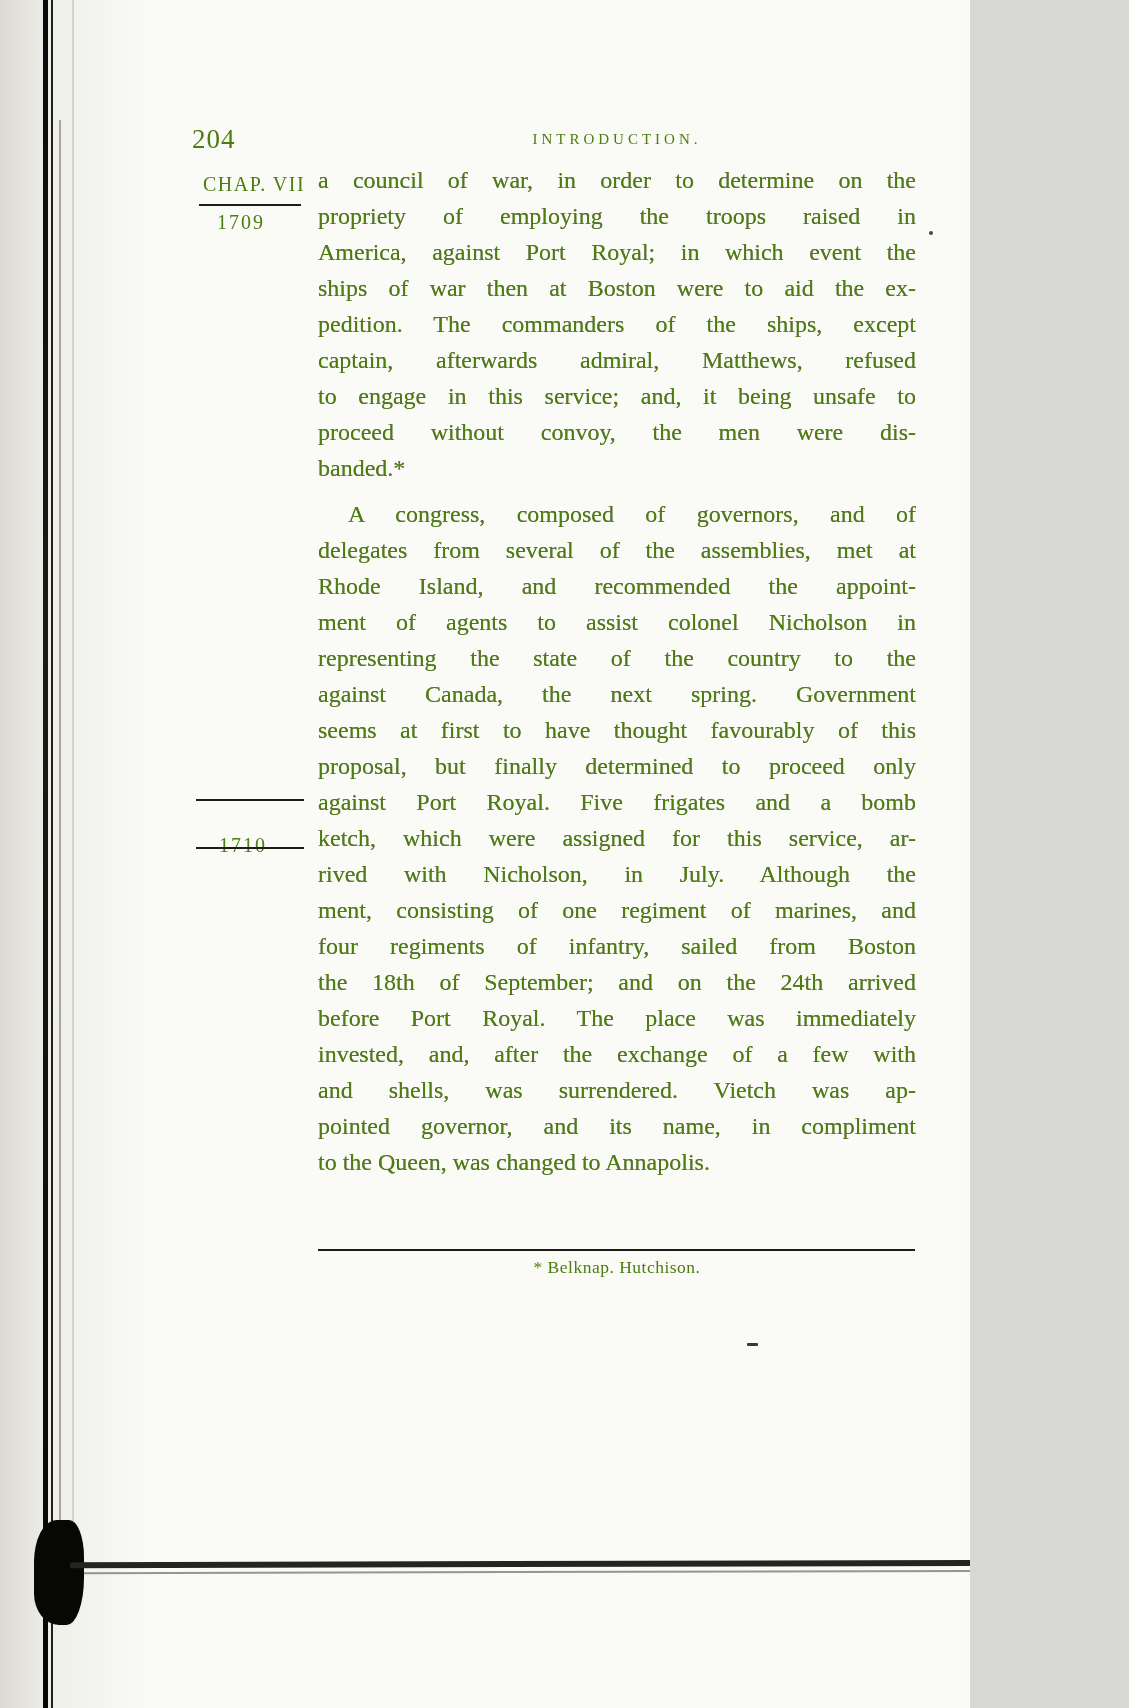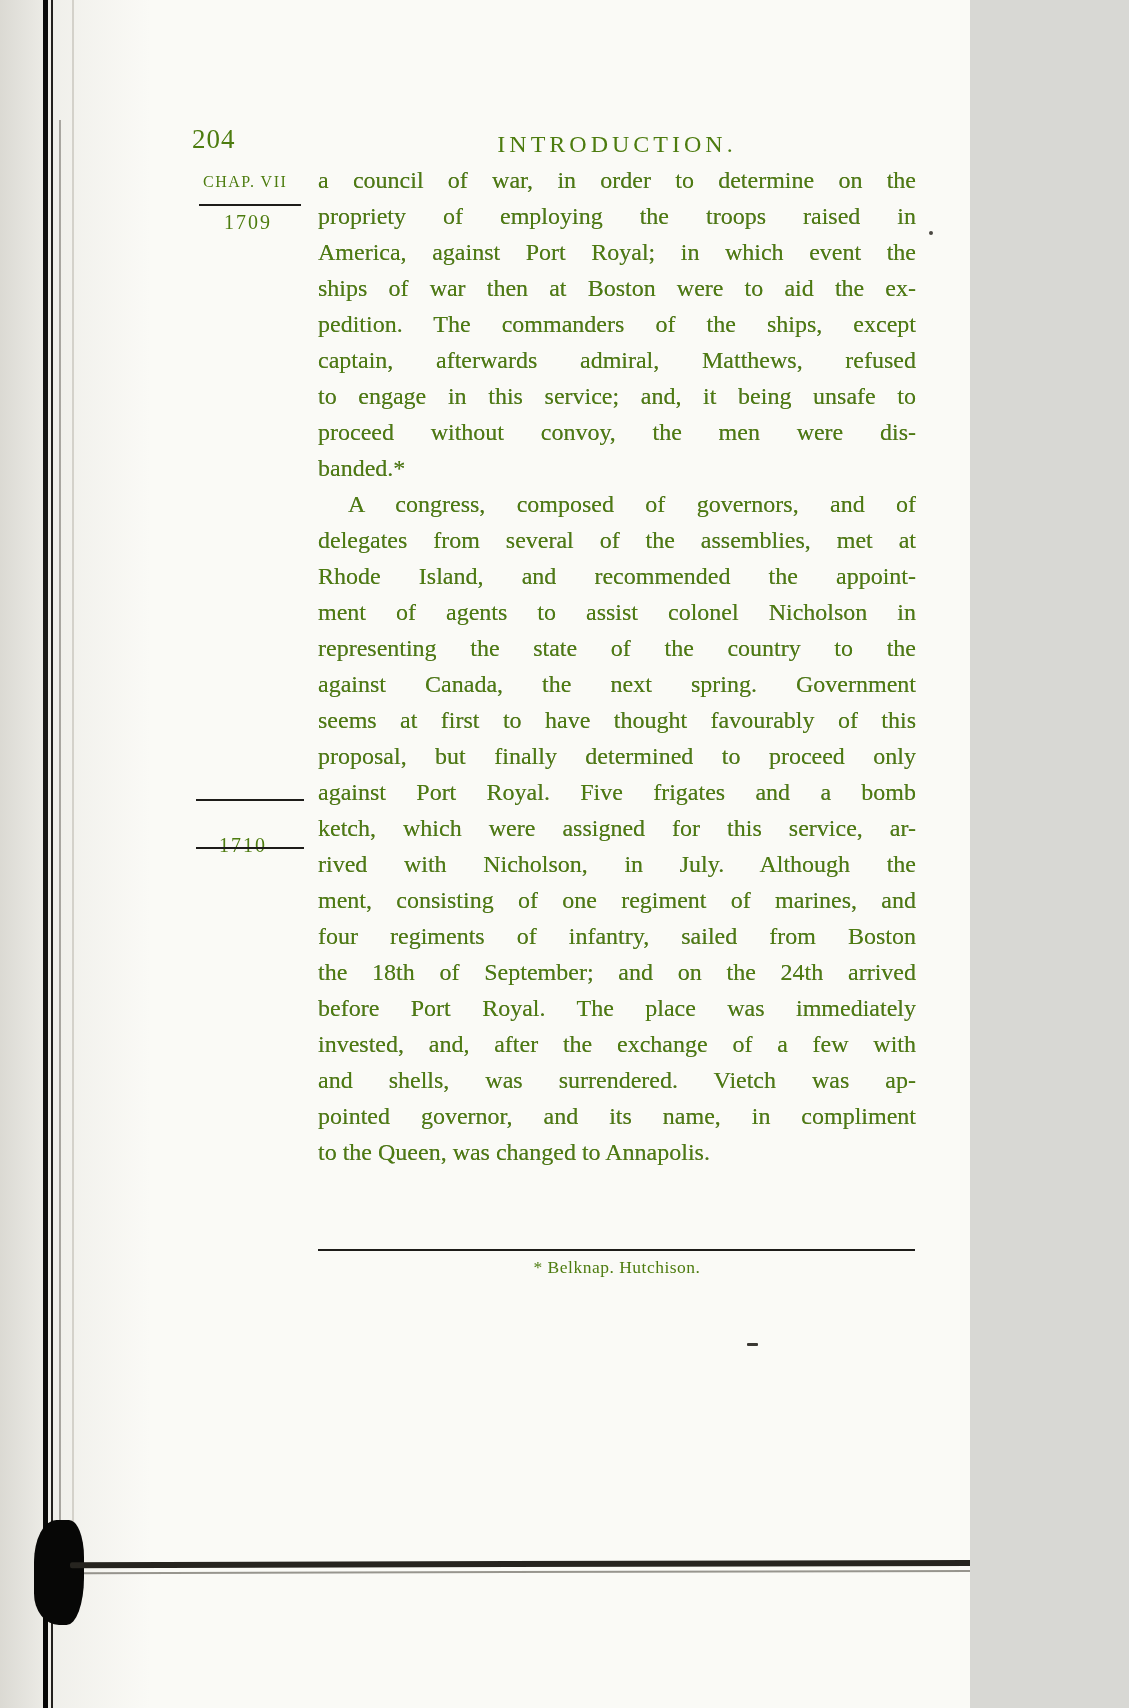--- a/index.html
+++ b/index.html
@@ -17,37 +17,37 @@
   .bind-b{left:51px;top:0;width:2px;height:1708px;background:#23211e;}
   .bind-c{left:59px;top:120px;width:2px;height:1430px;background:#6d6a63;opacity:.55;}
   .bind-d{left:72px;top:0;width:2px;height:1560px;background:#b5b1a7;opacity:.5;}
   .blob{left:34px;top:1520px;width:50px;height:105px;background:#070706;border-radius:45% 30% 35% 50%/40% 35% 45% 30%;}
   .bottom-line{left:70px;top:1561px;width:965px;height:6px;background:#26241f;transform:rotate(-0.15deg);border-radius:2px;}
   .bottom-line2{left:84px;top:1571px;width:940px;height:2px;background:#55514a;opacity:.6;transform:rotate(-0.15deg);}
   .speck-dash{left:747px;top:1343px;width:11px;height:3px;background:#3a3833;border-radius:1px;}
   .speck-dot{left:929px;top:231px;width:4px;height:4px;background:#4a4742;border-radius:50%;}
 
   .page-number{position:absolute;left:192px;top:124px;font-size:27px;letter-spacing:1px;}
-  .running-header{position:absolute;left:318px;top:131px;width:598px;text-align:center;font-size:24px;letter-spacing:4px;}
+  .running-header{position:absolute;left:318px;top:131px;width:598px;text-align:center;font-size:15px;letter-spacing:4px;}
 
-  .chap{position:absolute;left:203px;top:173px;font-size:16px;letter-spacing:1.5px;}
+  .chap{position:absolute;left:203px;top:173px;font-size:20px;letter-spacing:1.5px;}
   .rule{position:absolute;background:#1d1c19;}
   .chap-rule{left:199px;top:204px;width:102px;height:2px;}
   .year{position:absolute;font-size:20px;letter-spacing:2px;}
-  .y1709{left:224px;top:211px;}
+  .y1709{left:217px;top:211px;}
   .r1710-top{left:196px;top:799px;width:108px;height:2px;}
   .y1710{left:219px;top:810px;margin-top:24px;}
   .r1710-bot{left:196px;top:847px;width:108px;height:2px;}
 
   .body-text{
     position:absolute;left:318px;top:162px;width:598px;
     font-size:24px;line-height:36px;
     text-shadow:0 0 .5px rgba(27,26,23,.5);
   }
-  .para + .para{margin-top:0;}
+  .para + .para{margin-top:10px;}
   .line{text-align:justify;text-align-last:justify;}
   .line.last{text-align-last:left;}
   .line.indent{text-indent:30px;}
 
   .footnote-rule{left:318px;top:1249px;width:597px;height:2px;}
   .footnote{position:absolute;left:318px;top:1257px;width:598px;text-align:center;font-size:17.5px;letter-spacing:.5px;}
 </style>
 </head>
 <body>
 

